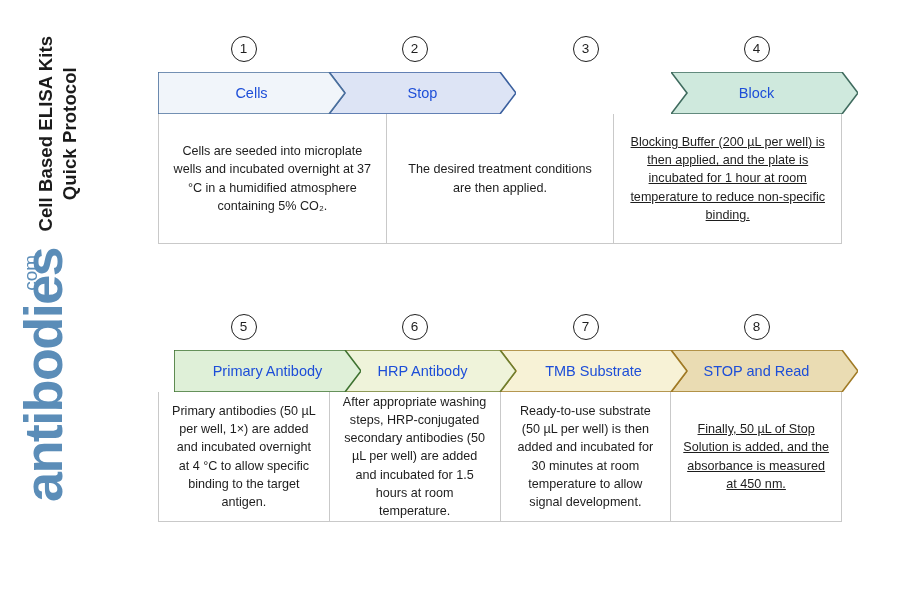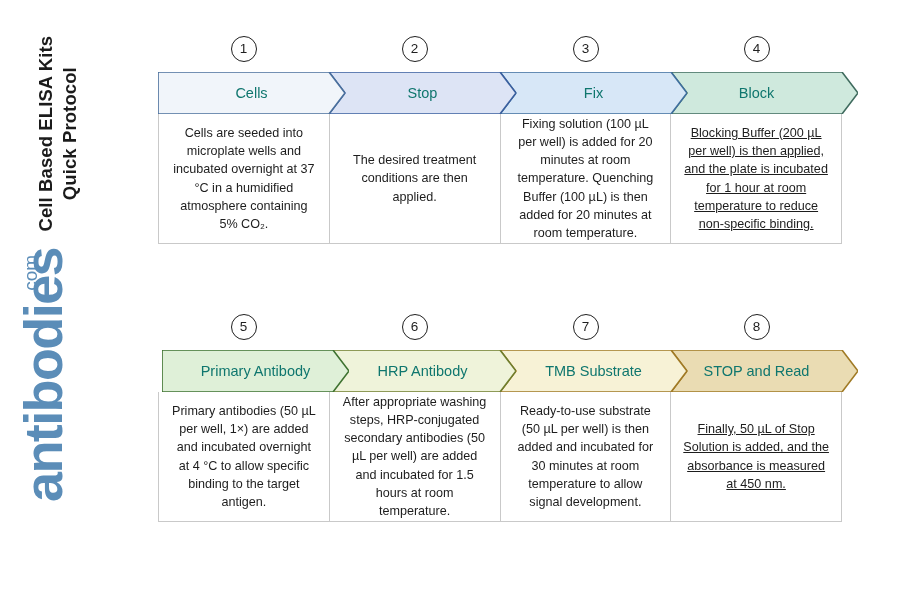--- a/index.html
+++ b/index.html
@@ -103,21 +103,21 @@
   }
   .chev {
     position: absolute;
     top: 0;
     height: 42px;
     box-sizing: border-box;
     display: flex;
     align-items: center;
     justify-content: center;
     font-size: 14.5px;
-    color: #0f766e;
+    color: #1d4ed8;
     text-align: center;
   }
   .chev span { position: relative; z-index: 2; }
   .chev .shape {
     position: absolute;
     inset: 0;
     z-index: 1;
   }
   .chev .shape svg { display: block; width: 100%; height: 100%; }
 
@@ -176,62 +176,51 @@
         <span style="margin-right: 0px;">Cells</span>
       </div>
       <div class="chev" style="left: 171px; width: 187px; z-index: 9;">
         <div class="shape">
           <svg viewBox="0 0 187 42" preserveAspectRatio="none">
             <polygon points="0,0 171,0 187,21 171,42 0,42 16,21" fill="#dde4f5" stroke="#3a5f9e" stroke-width="1.6" stroke-linejoin="miter"></polygon>
           </svg>
         </div>
         <span style="margin-right: 0px;">Stop</span>
       </div>
-      <div class="chev" style="left: 342px; width: 187px; z-index: 8;">
-        <div class="shape">
-          <svg viewBox="0 0 187 42" preserveAspectRatio="none">
-            <polygon points="0,0 171,0 187,21 171,42 0,42 16,21" fill="#d7e7f7" stroke="#3f6f9e" stroke-width="1.6" stroke-linejoin="miter"></polygon>
-          </svg>
-        </div>
-        <span style="margin-right: 0px;">Fix</span>
-      </div>
       <div class="chev" style="left: 513px; width: 187px; z-index: 7;">
         <div class="shape">
           <svg viewBox="0 0 187 42" preserveAspectRatio="none">
             <polygon points="0,0 171,0 187,21 171,42 0,42 16,21" fill="#cfe9dd" stroke="#3f6b5e" stroke-width="1.6" stroke-linejoin="miter"></polygon>
           </svg>
         </div>
         <span style="margin-right: 16px;">Block</span>
       </div>
     </div>
   <div class="bodies">
       <div class="body-cell">
         <div class="body-text">Cells are seeded into microplate wells and incubated overnight at 37 °C in a humidified atmosphere containing 5% CO₂.</div>
       </div>
       <div class="body-cell">
         <div class="body-text">The desired treatment conditions are then applied.</div>
-      </div>
-      <div class="body-cell">
-        <div class="body-text">Fixing solution (100 µL per well) is added for 20 minutes at room temperature. Quenching Buffer (100 µL) is then added for 20 minutes at room temperature.</div>
       </div>
       <div class="body-cell">
         <div class="body-text">Blocking Buffer (200 µL per well) is then applied, and the plate is incubated for 1 hour at room temperature to reduce non-specific binding.</div>
       </div>
     </div>
 </div>
 
 <div class="flow-row" id="row-2">
   <div class="numbers">
       <div class="num-circle" style="left: 85.5px;">5</div>
       <div class="num-circle" style="left: 256.5px;">6</div>
       <div class="num-circle" style="left: 427.5px;">7</div>
       <div class="num-circle" style="left: 598.5px;">8</div>
     </div>
   <div class="chevrons">
-      <div class="chev" style="left: 4px; width: 187px; z-index: 10;">
+      <div class="chev" style="left: 16px; width: 187px; z-index: 10;">
         <div class="shape">
           <svg viewBox="0 0 187 42" preserveAspectRatio="none">
             <polygon points="0,0 171,0 187,21 171,42 0,42" fill="#dff0d8" stroke="#3e7230" stroke-width="1.6" stroke-linejoin="miter"></polygon>
           </svg>
         </div>
         <span style="margin-right: 0px;">Primary Antibody</span>
       </div>
       <div class="chev" style="left: 171px; width: 187px; z-index: 9;">
         <div class="shape">
           <svg viewBox="0 0 187 42" preserveAspectRatio="none">

